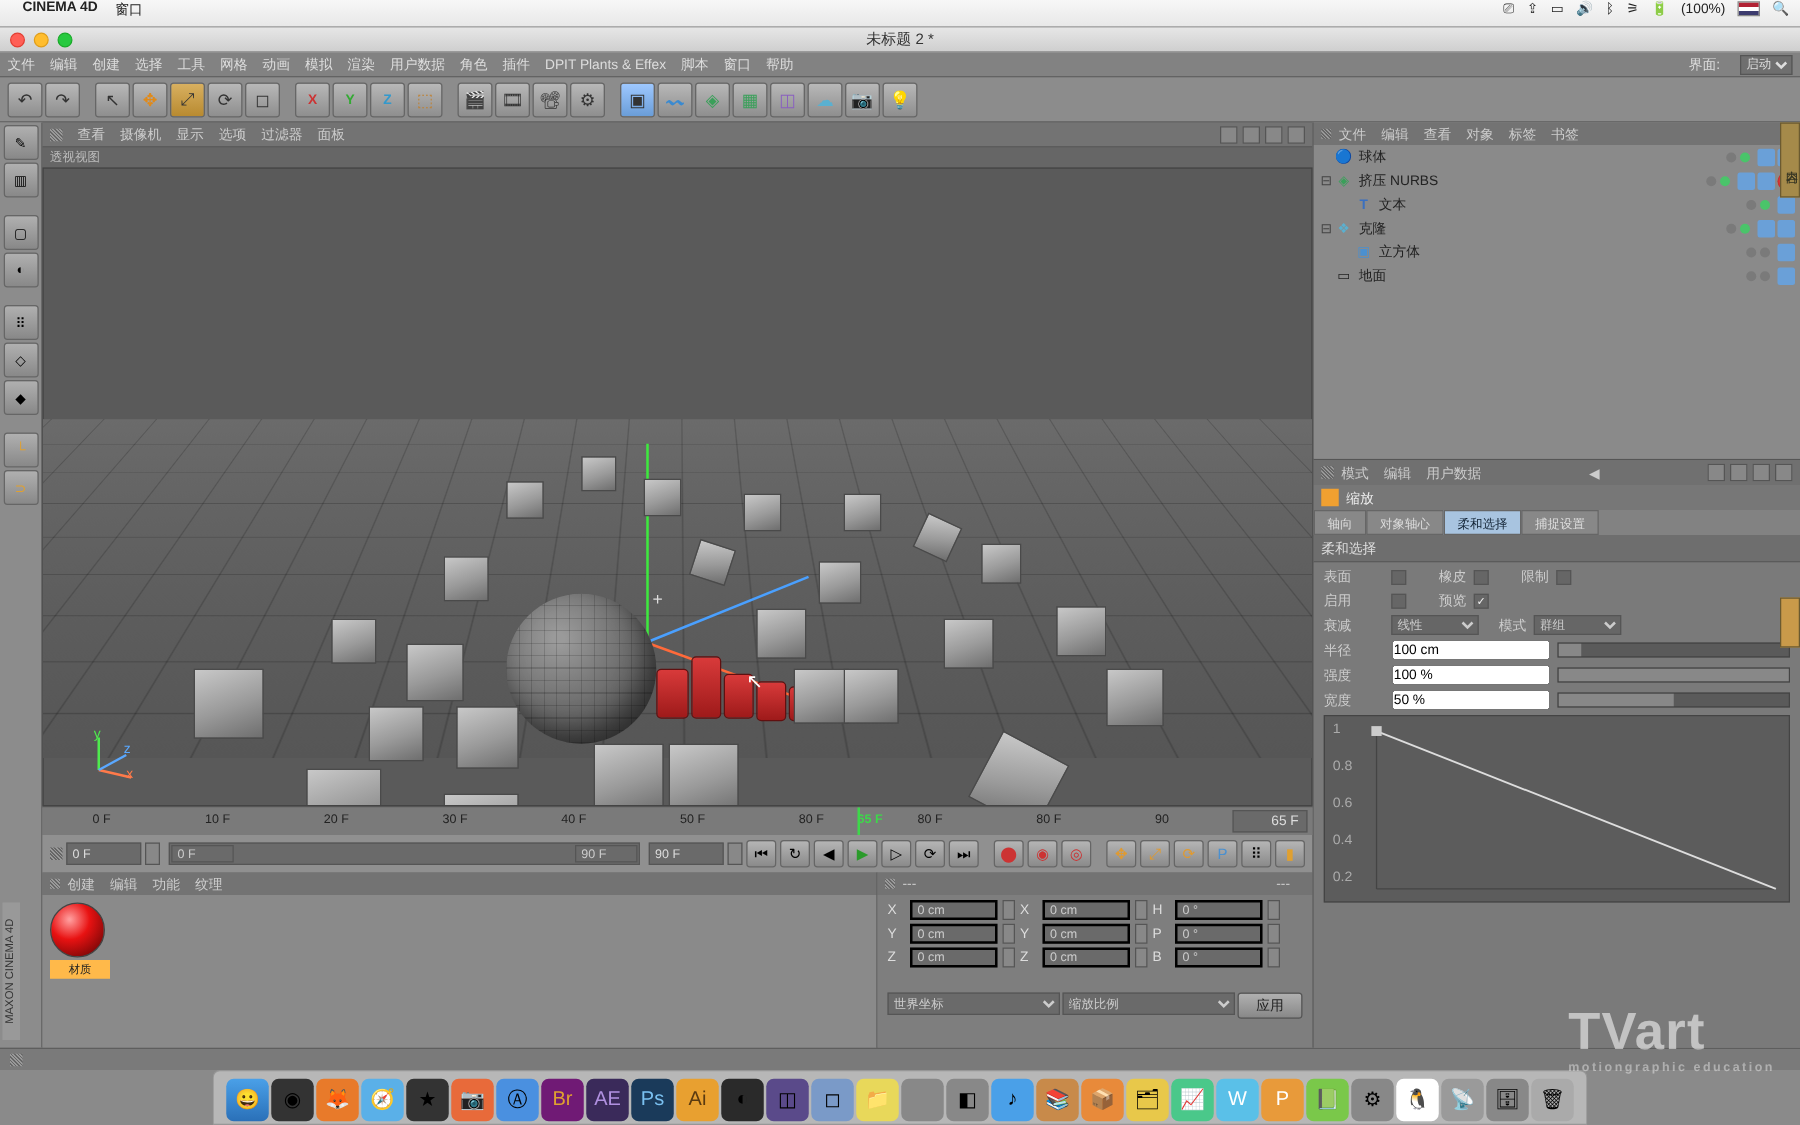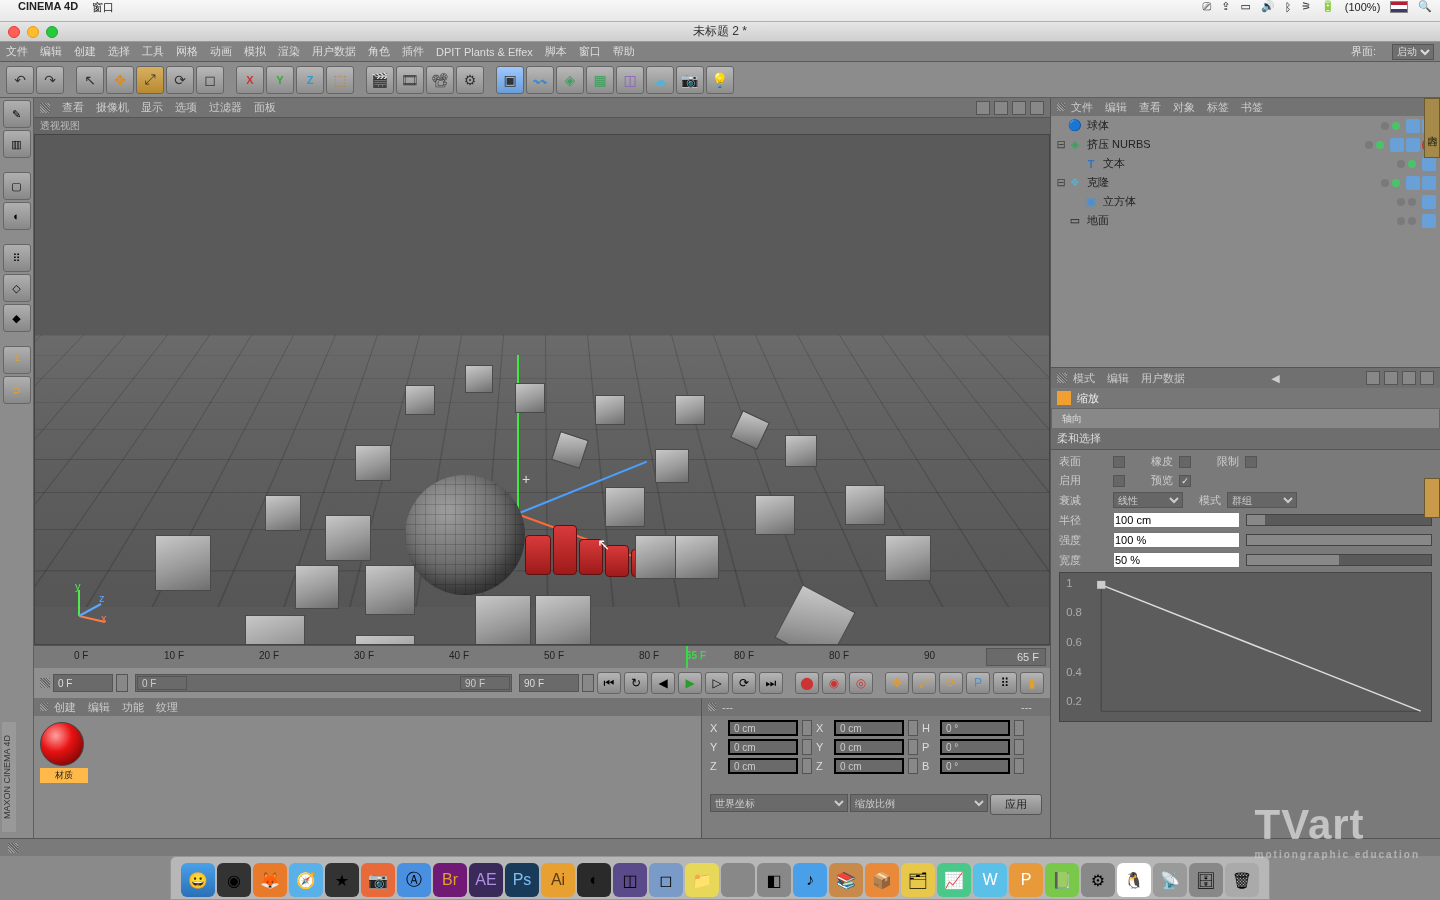--- a/index.html
+++ b/index.html
@@ -95,21 +95,21 @@
 .tree-row .tags div{width:14px;height:14px;background:#6aa0d8;border-radius:2px;}
 .tree-row.ind1{padding-left:20px;}
 
 .attr-panel{ flex:1; display:flex; flex-direction:column;}
 .attr-head{ height:20px; background:#707070; display:flex; align-items:center; padding:0 6px; color:#ccc;}
 .attr-head span{margin-right:12px;}
 .attr-head .ic{margin-left:auto;display:flex;gap:4px;}
 .attr-head .ic div{width:14px;height:14px;border:1px solid #555;background:#888;}
 .attr-title{ height:20px; background:#777; display:flex; align-items:center; padding:0 6px; color:#eee;}
 .attr-title .sq{width:14px;height:14px;background:#f0a030;margin-right:6px;}
-.attr-tabs{ display:flex; height:20px;flex-direction:column;}
+.attr-tabs{ display:flex; height:20px;}
 .attr-tabs div{ padding:3px 10px; background:#888; border:1px solid #666; color:#ddd; font-size:10px;}
 .attr-tabs div.act{ background:#a8c4e0; color:#123;}
 .attr-section{ background:#6e6e6e; color:#ddd; padding:3px 6px; font-size:11px; border-bottom:1px solid #555;}
 .attr-body{ flex:1; background:#7a7a7a; padding:4px 8px; color:#ccc; font-size:10px;}
 .attr-row{ display:flex; align-items:center; margin-bottom:4px; gap:6px;}
 .attr-row label{ width:48px;}
 .attr-row .chk{width:12px;height:12px;border:1px solid #555;background:#666;display:inline-flex;align-items:center;justify-content:center;color:#eee;font-size:9px;}
 .attr-row select{ background:#666;border:1px solid #555;color:#ccc;height:16px;font-size:10px;width:70px;}
 .attr-row .slider{ flex:1; height:12px; background:#5a5a5a; border:1px solid #444; position:relative;}
 .attr-row .slider .fill{position:absolute;left:0;top:0;bottom:0;background:#888;}

